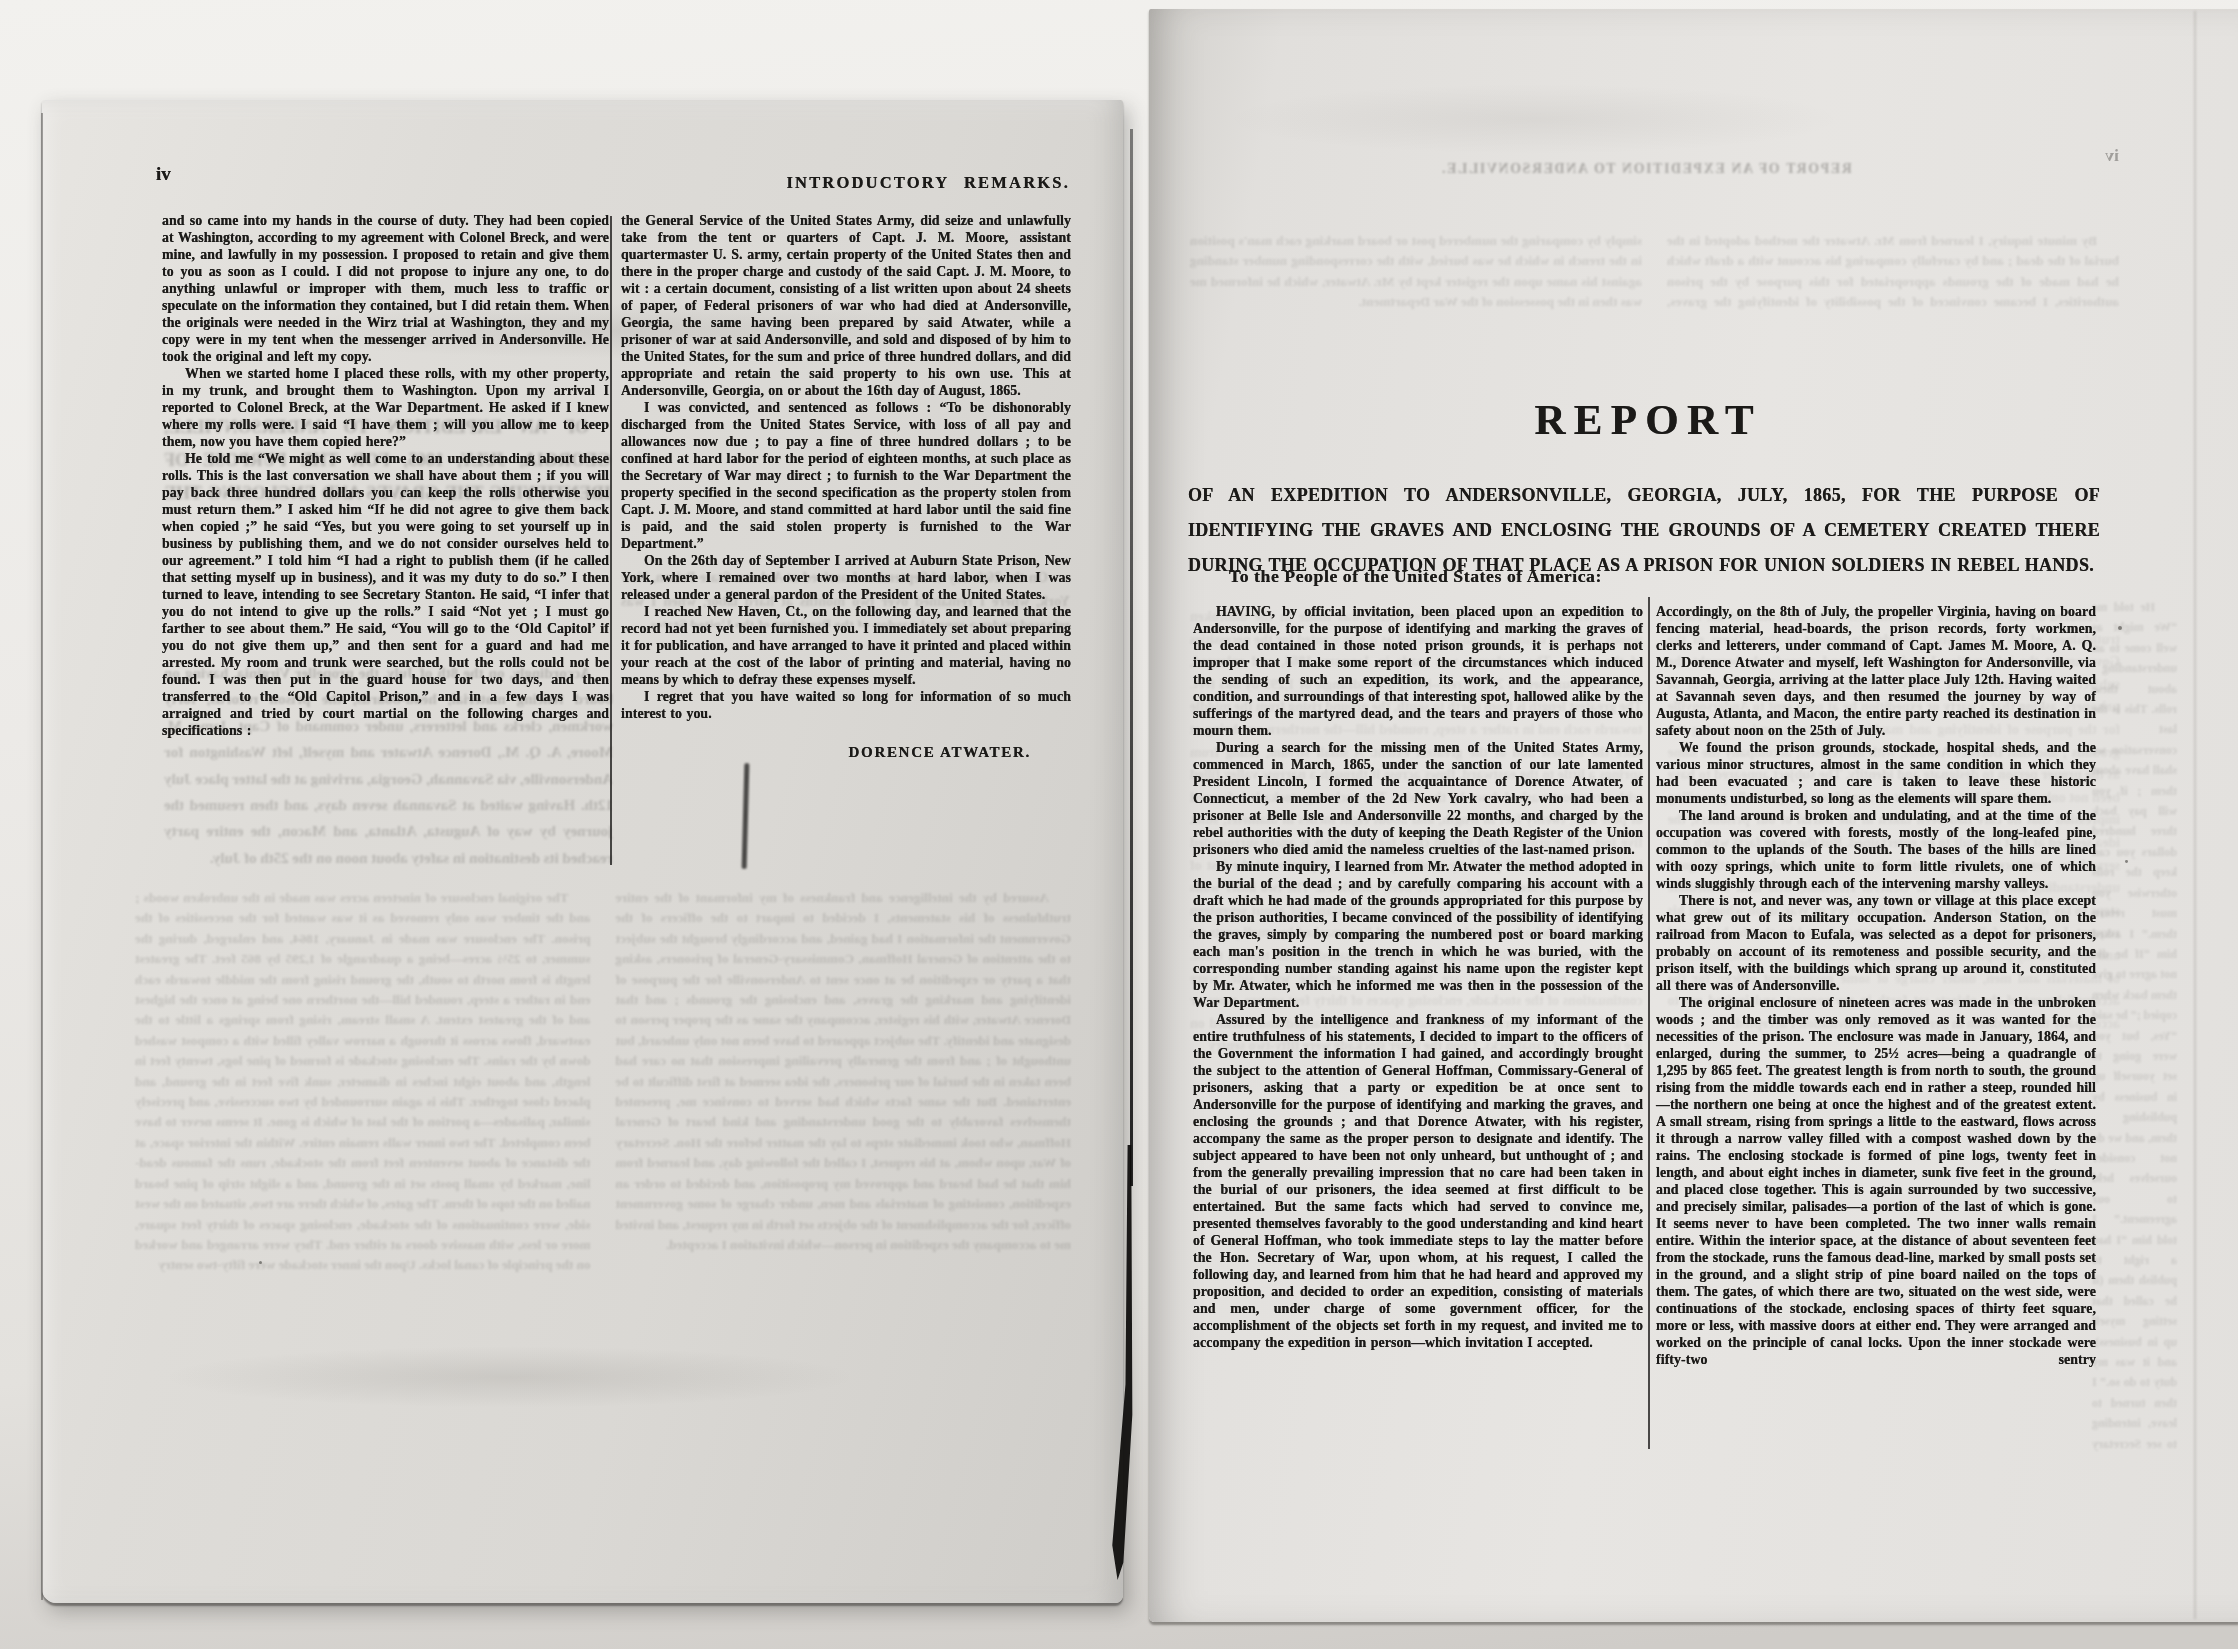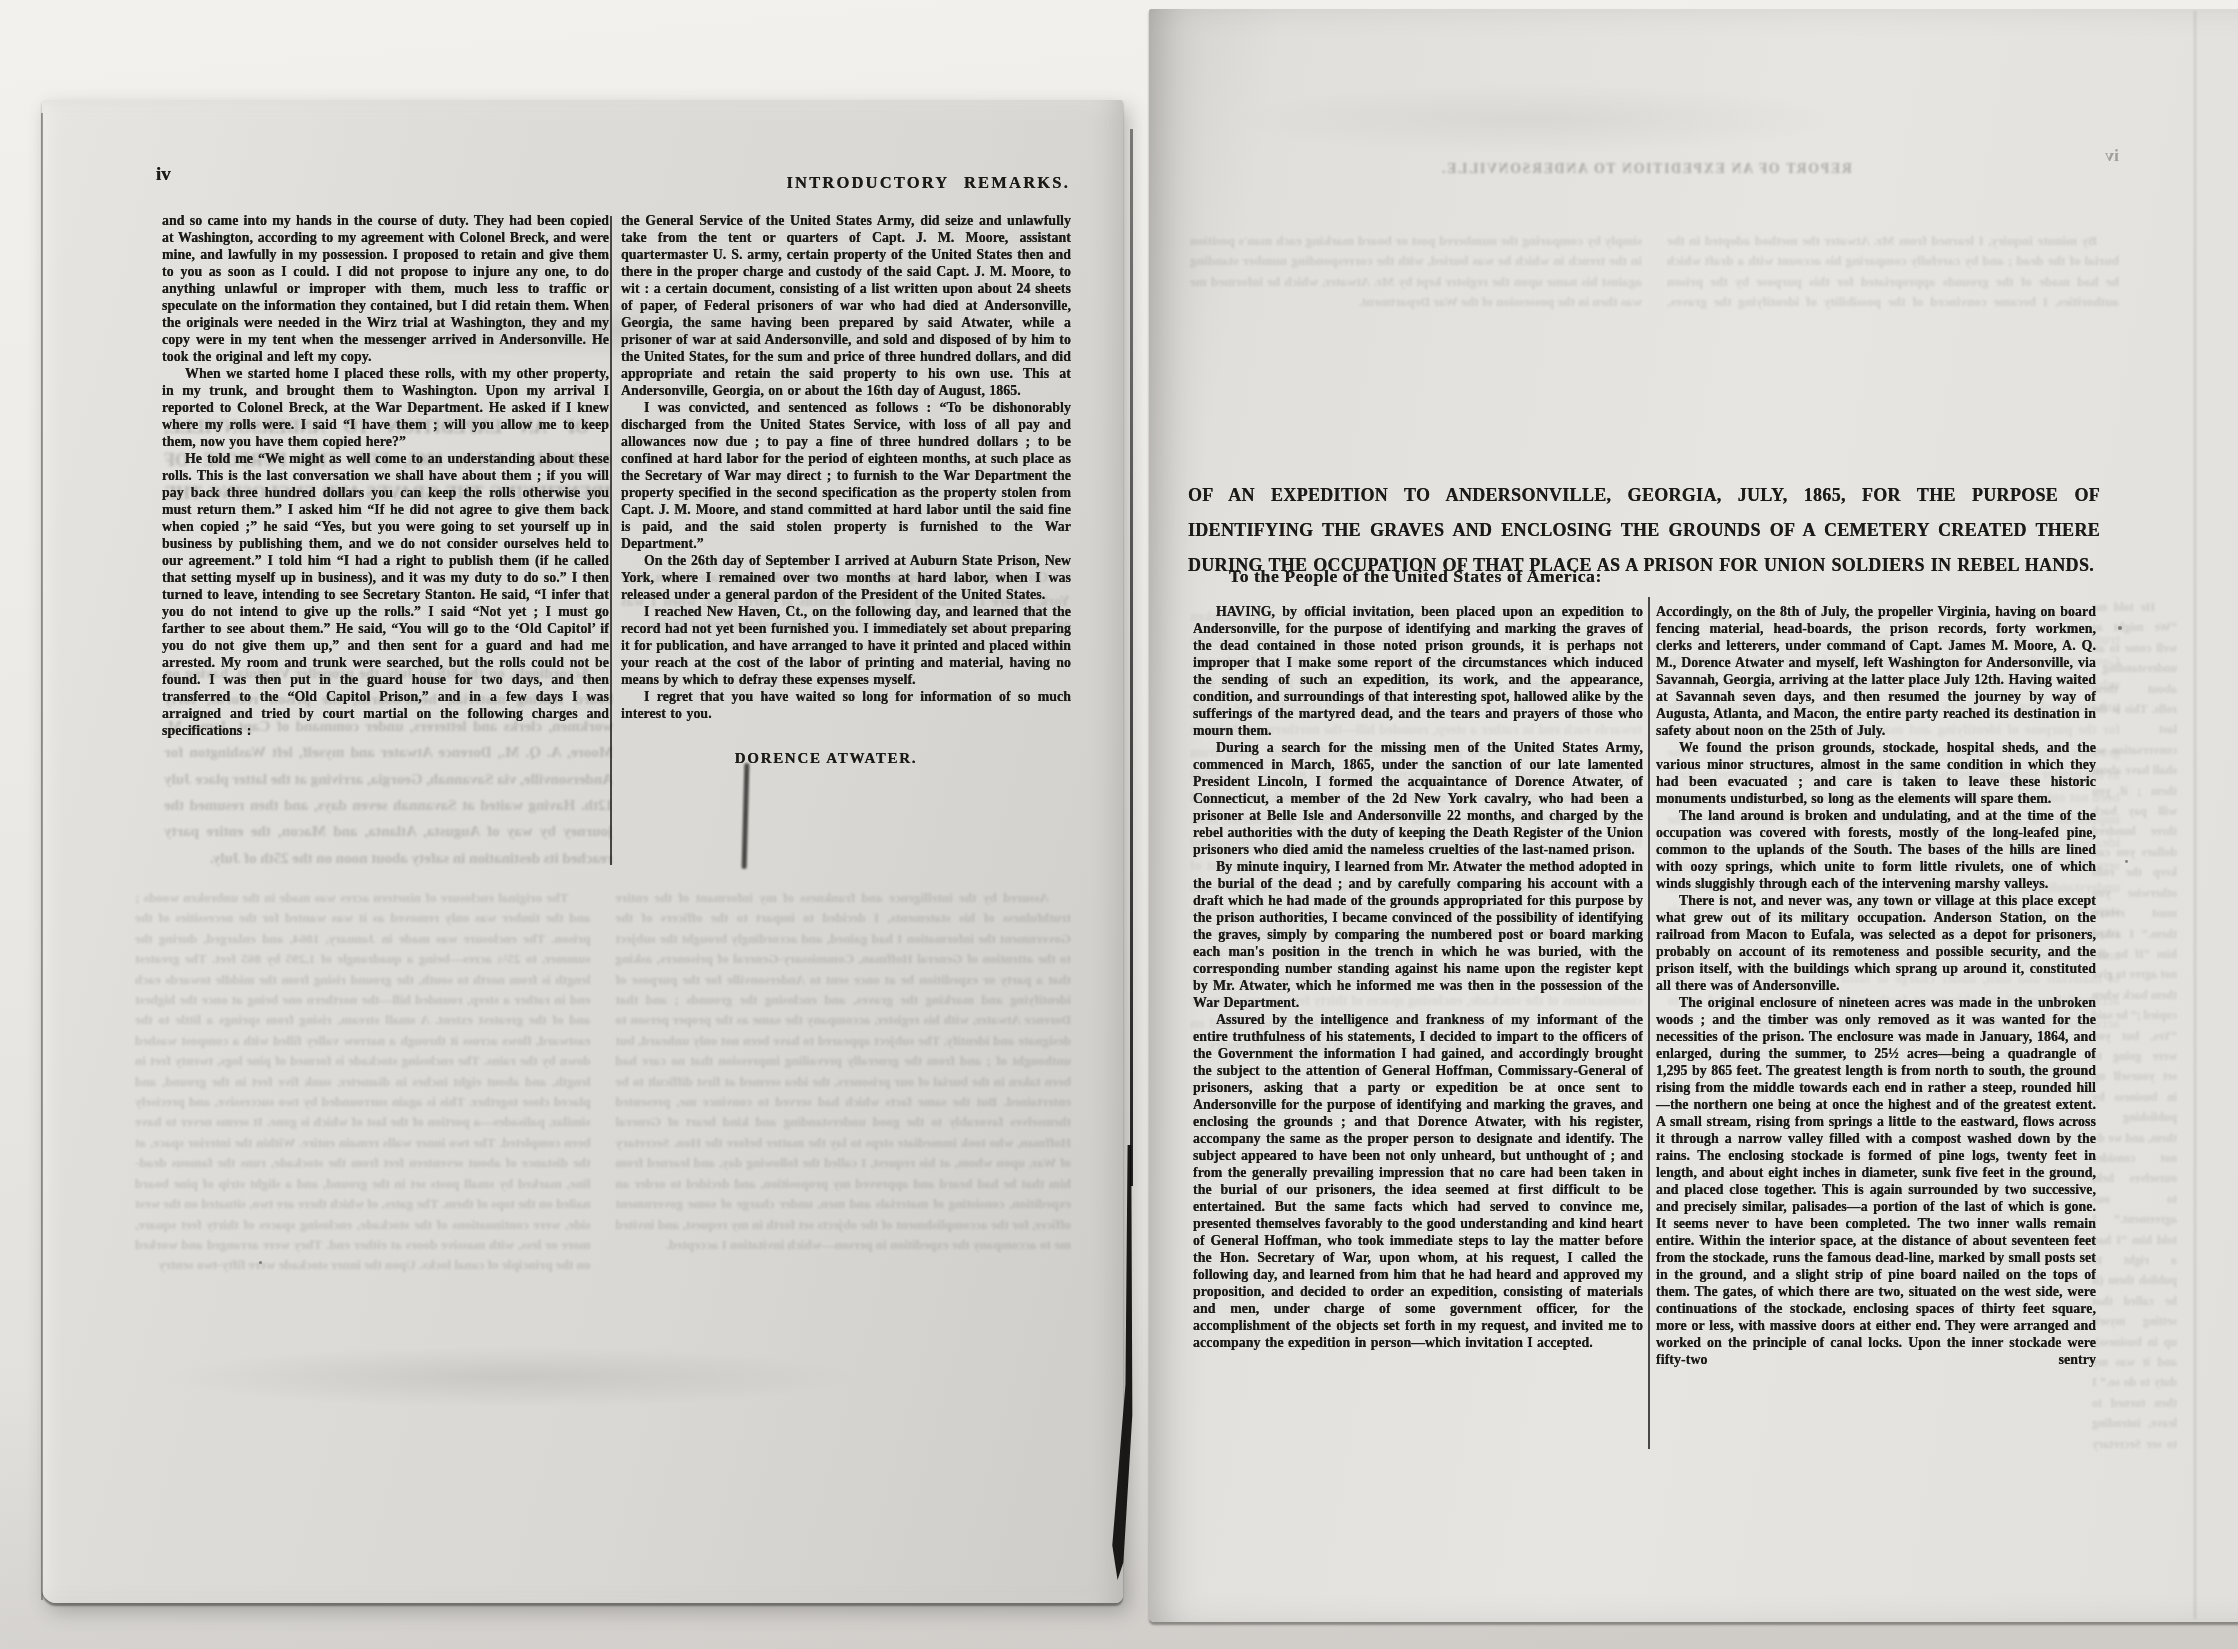--- a/index.html
+++ b/index.html
@@ -46,21 +46,21 @@
   #rule-right{left:1648px;top:597px;height:852px;}
 
   #pgnum-left{left:156px;top:163px;font-size:19px;}
   #runhead-left{left:162px;top:173px;width:908px;text-align:right;font-size:16.5px;
     letter-spacing:2.2px;word-spacing:8.8px;}
   #report-title{left:1192px;top:395px;width:904px;text-align:center;font-size:43px;
     letter-spacing:8.3px;text-indent:8.3px;}
   #report-subtitle{left:1188px;top:478px;width:912px;font-size:18px;line-height:35px;
     text-align:justify;letter-spacing:0.3px;word-spacing:1.1px;}
   #salutation{left:1229px;top:566px;font-size:17.6px;letter-spacing:0.6px;}
-  .signature{margin-top:28px;padding-right:40px;text-align:center;font-size:15px;letter-spacing:1.7px;}
+  .signature{margin-top:22px;padding-right:40px;text-align:right;font-size:15px;letter-spacing:1.7px;}
 
   .ghost{position:absolute;transform:scaleX(-1);color:#32302c;filter:blur(1.1px);
     overflow:hidden;text-align:justify;font-weight:bold;}
   .ghost span{display:block;text-indent:22px;}
   .g2col{column-count:2;column-gap:25px;}
   #ghost-left-lower{left:135px;top:888px;width:936px;height:531px;font-size:13.2px;line-height:20.4px;opacity:.16;}
   #ghost-left-band1{left:164px;top:411px;width:447px;height:102px;font-size:18px;line-height:33px;opacity:.26;filter:blur(1.4px);}
   #ghost-left-band2{left:164px;top:660px;width:449px;height:214px;font-size:15px;line-height:26.4px;opacity:.21;}
   #ghost-left-col2-band{left:621px;top:565px;width:449px;height:62px;font-size:14.3px;line-height:24px;opacity:.15;}
   #ghost-right-head{left:1299px;top:161px;width:694px;font-size:13.8px;letter-spacing:1.7px;
@@ -134,20 +134,21 @@
     <span>By minute inquiry, I learned from Mr. Atwater the method adopted in the burial of the dead ; and by carefully comparing his account with a draft which he had made of the grounds appropriated for this purpose by the prison authorities, I became convinced of the possibility of identifying the graves, simply by comparing the numbered post or board marking each man's position in the trench in which he was buried, with the corresponding number standing against his name upon the register kept by Mr. Atwater, which he informed me was then in the possession of the War Department.</span>
   </div>
   <div class="ghost g2col" id="ghost-right-behind">
     <span>Assured by the intelligence and frankness of my informant of the entire truthfulness of his statements, I decided to impart to the officers of the Government the information I had gained, and accordingly brought the subject to the attention of General Hoffman, Commissary-General of prisoners, asking that a party or expedition be at once sent to Andersonville for the purpose of identifying and marking the graves, and enclosing the grounds ; and that Dorence Atwater, with his register, accompany the same as the proper person to designate and identify.  The subject appeared to have been not only unheard, but unthought of ; and from the generally prevailing impression that no care had been taken in the burial of our prisoners, the idea seemed at first difficult to be entertained.  But the same facts which had served to convince me, presented themselves favorably to the good understanding and kind heart of General Hoffman, who took immediate steps to lay the matter before the Hon. Secretary of War, upon whom, at his request, I called the following day, and learned from him that he had heard and approved my proposition, and decided to order an expedition, consisting of materials and men, under charge of some government officer, for the accomplishment of the objects set forth in my request, and invited me to accompany the expedition in person—which invitation I accepted.</span>
     <span>The original enclosure of nineteen acres was made in the unbroken woods ; and the timber was only removed as it was wanted for the necessities of the prison.  The enclosure was made in January, 1864, and enlarged, during the summer, to 25½ acres—being a quadrangle of 1,295 by 865 feet.  The greatest length is from north to south, the ground rising from the middle towards each end in rather a steep, rounded hill—the northern one being at once the highest and of the greatest extent.  A small stream, rising from springs a little to the eastward, flows across it through a narrow valley filled with a compost washed down by the rains.  The enclosing stockade is formed of pine logs, twenty feet in length, and about eight inches in diameter, sunk five feet in the ground, and placed close together.  This is again surrounded by two successive, and precisely similar, palisades—a portion of the last of which is gone.  It seems never to have been completed.  The two inner walls remain entire.  Within the interior space, at the distance of about seventeen feet from the stockade, runs the famous dead-line, marked by small posts set in the ground, and a slight strip of pine board nailed on the tops of them.  The gates, of which there are two, situated on the west side, were continuations of the stockade, enclosing spaces of thirty feet square, more or less, with massive doors at either end.  They were arranged and worked on the principle of canal locks.  Upon the inner stockade were fifty-two sentry</span>
   </div>
   <div class="ghost" id="ghost-right-margin">
     <span>He told me “We might as well come to an understanding about these rolls.  This is the last conversation we shall have about them ; if you will pay back three hundred dollars you can keep the rolls otherwise you must return them.”  I asked him “If he did not agree to give them back when copied ;” he said “Yes, but you were going to set yourself up in business by publishing them, and we do not consider ourselves held to our agreement.”  I told him “I had a right to publish them (if he called that setting myself up in business), and it was my duty to do so.”  I then turned to leave, intending to see Secretary Stanton.  He said, “I infer that you do not intend to give up the rolls.”  I said “Not yet ; I must go farther to see about them.”  He said, “You will go to the ‘Old Capitol’ if you do not give them up,” and then sent for a guard and had me arrested.  My room and trunk were searched, but the rolls could not be found.  I was then put in the guard house for two days, and then transferred to the “Old Capitol Prison,” and in a few days I was arraigned and tried by court martial on the following charges and specifications :</span>
   </div>
 
+  <div class="txt" id="report-title">REPORT</div>
   <div class="txt" id="report-subtitle">OF AN EXPEDITION TO ANDERSONVILLE, GEORGIA, JULY, 1865, FOR THE PURPOSE OF IDENTIFYING THE GRAVES AND ENCLOSING THE GROUNDS OF A CEMETERY CREATED THERE DURING THE OCCUPATION OF THAT PLACE AS A PRISON FOR UNION SOLDIERS IN REBEL HANDS.</div>
   <div class="txt" id="salutation">To the People of the United States of America:</div>
   <div class="rule" id="rule-right"></div>
 
   <div class="txt bodycol" id="col-r1">
     <p>HAVING, by official invitation, been placed upon an expedition to Andersonville, for the purpose of identifying and marking the graves of the dead contained in those noted prison grounds, it is perhaps not improper that I make some report of the circumstances which induced the sending of such an expedition, its work, and the appearance, condition, and surroundings of that interesting spot, hallowed alike by the sufferings of the martyred dead, and the tears and prayers of those who mourn them.</p>
     <p>During a search for the missing men of the United States Army, commenced in March, 1865, under the sanction of our late lamented President Lincoln, I formed the acquaintance of Dorence Atwater, of Connecticut, a member of the 2d New York cavalry, who had been a prisoner at Belle Isle and Andersonville 22 months, and charged by the rebel authorities with the duty of keeping the Death Register of the Union prisoners who died amid the nameless cruelties of the last-named prison.</p>
     <p>By minute inquiry, I learned from Mr. Atwater the method adopted in the burial of the dead ; and by carefully comparing his account with a draft which he had made of the grounds appropriated for this purpose by the prison authorities, I became convinced of the possibility of identifying the graves, simply by comparing the numbered post or board marking each man's position in the trench in which he was buried, with the corresponding number standing against his name upon the register kept by Mr. Atwater, which he informed me was then in the possession of the War Department.</p>
     <p>Assured by the intelligence and frankness of my informant of the entire truthfulness of his statements, I decided to impart to the officers of the Government the information I had gained, and accordingly brought the subject to the attention of General Hoffman, Commissary-General of prisoners, asking that a party or expedition be at once sent to Andersonville for the purpose of identifying and marking the graves, and enclosing the grounds ; and that Dorence Atwater, with his register, accompany the same as the proper person to designate and identify.  The subject appeared to have been not only unheard, but unthought of ; and from the generally prevailing impression that no care had been taken in the burial of our prisoners, the idea seemed at first difficult to be entertained.  But the same facts which had served to convince me, presented themselves favorably to the good understanding and kind heart of General Hoffman, who took immediate steps to lay the matter before the Hon. Secretary of War, upon whom, at his request, I called the following day, and learned from him that he had heard and approved my proposition, and decided to order an expedition, consisting of materials and men, under charge of some government officer, for the accomplishment of the objects set forth in my request, and invited me to accompany the expedition in person—which invitation I accepted.</p>
   </div>

